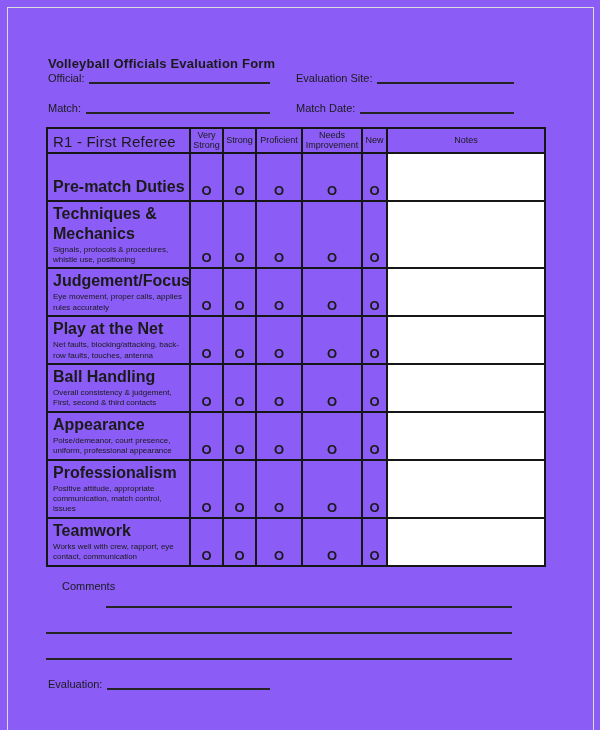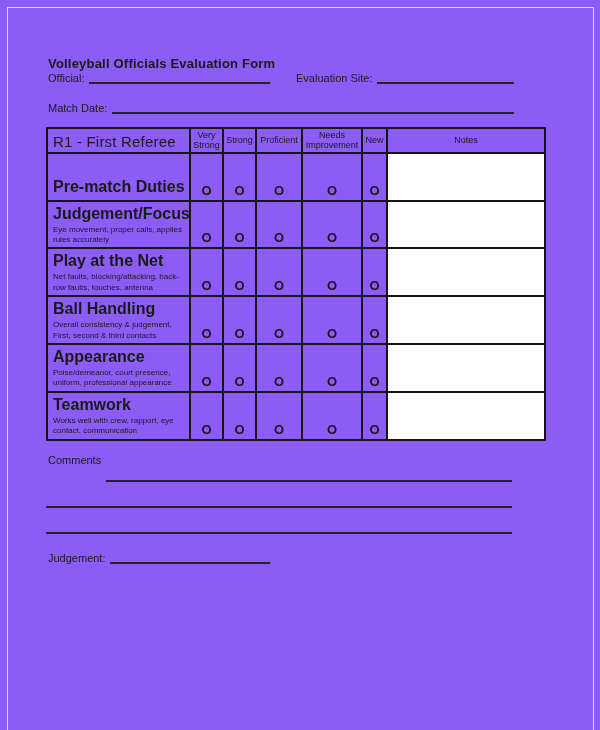--- a/index.html
+++ b/index.html
@@ -84,21 +84,21 @@
   .cat-desc { font-size: 8px; line-height: 1.3; margin-top: 1px; }
   td.rate-cell {
     text-align: center;
     vertical-align: bottom;
     font-size: 13px;
     font-weight: bold;
     padding: 0 0 2px 0;
   }
   td.notes-cell { background: #ffffff; }
 
-  .comments-label { margin-top: 13px; margin-left: 2px; font-size: 11px; }
+  .comments-label { margin-top: 13px; margin-left: 16px; font-size: 11px; }
   .cline { border-top: 2px solid #242424; width: 466px; }
   .cline-1 { margin-top: 14px; margin-left: 60px; width: 406px; }
   .cline-2 { margin-top: 24px; }
   .cline-3 { margin-top: 24px; }
   .footer-row { margin-top: 17px; }
 </style>
 </head>
 <body>
 
 <div class="page">
@@ -112,20 +112,24 @@
         <span class="flabel">Official:</span>
         <span class="fline"></span>
       </div>
       <div class="field field-r">
         <span class="flabel">Evaluation Site:</span>
         <span class="fline"></span>
       </div>
     </div>
 
     <div class="fields-row row-2">
+      <div class="field field-l">
+        <span class="flabel">Match:</span>
+        <span class="fline"></span>
+      </div>
       <div class="field field-r">
         <span class="flabel">Match Date:</span>
         <span class="fline"></span>
       </div>
     </div>
 
     <table class="rubric">
       <colgroup>
         <col style="width:143px">
         <col style="width:33px">
@@ -154,20 +158,32 @@
             </td>
             <td class="rate-cell">O</td>
             <td class="rate-cell">O</td>
             <td class="rate-cell">O</td>
             <td class="rate-cell">O</td>
             <td class="rate-cell">O</td>
             <td class="notes-cell"></td>
           </tr>
           <tr>
             <td class="cat-cell">
+              <div class="cat-name">Techniques &amp; Mechanics</div>
+              <div class="cat-desc">Signals, protocols &amp; procedures, whistle use, positioning</div>
+            </td>
+            <td class="rate-cell">O</td>
+            <td class="rate-cell">O</td>
+            <td class="rate-cell">O</td>
+            <td class="rate-cell">O</td>
+            <td class="rate-cell">O</td>
+            <td class="notes-cell"></td>
+          </tr>
+          <tr>
+            <td class="cat-cell">
               <div class="cat-name">Judgement/Focus</div>
               <div class="cat-desc">Eye movement, proper calls, applies rules accurately</div>
             </td>
             <td class="rate-cell">O</td>
             <td class="rate-cell">O</td>
             <td class="rate-cell">O</td>
             <td class="rate-cell">O</td>
             <td class="rate-cell">O</td>
             <td class="notes-cell"></td>
           </tr>
@@ -192,20 +208,32 @@
             <td class="rate-cell">O</td>
             <td class="rate-cell">O</td>
             <td class="rate-cell">O</td>
             <td class="rate-cell">O</td>
             <td class="notes-cell"></td>
           </tr>
           <tr>
             <td class="cat-cell">
               <div class="cat-name">Appearance</div>
               <div class="cat-desc">Poise/demeanor, court presence, uniform, professional appearance</div>
+            </td>
+            <td class="rate-cell">O</td>
+            <td class="rate-cell">O</td>
+            <td class="rate-cell">O</td>
+            <td class="rate-cell">O</td>
+            <td class="rate-cell">O</td>
+            <td class="notes-cell"></td>
+          </tr>
+          <tr>
+            <td class="cat-cell">
+              <div class="cat-name">Professionalism</div>
+              <div class="cat-desc">Positive attitude, appropriate communication, match control, issues</div>
             </td>
             <td class="rate-cell">O</td>
             <td class="rate-cell">O</td>
             <td class="rate-cell">O</td>
             <td class="rate-cell">O</td>
             <td class="rate-cell">O</td>
             <td class="notes-cell"></td>
           </tr>
           <tr>
             <td class="cat-cell">
@@ -222,19 +250,19 @@
         </tbody>
     </table>
 
     <div class="comments-label">Comments</div>
     <div class="cline cline-1"></div>
     <div class="cline cline-2"></div>
     <div class="cline cline-3"></div>
 
     <div class="fields-row footer-row">
       <div class="field field-l">
-        <span class="flabel">Judgement:</span>
+        <span class="flabel">Evaluation:</span>
         <span class="fline"></span>
       </div>
     </div>
 
   </div>
 </div>
 
 </body></html>

